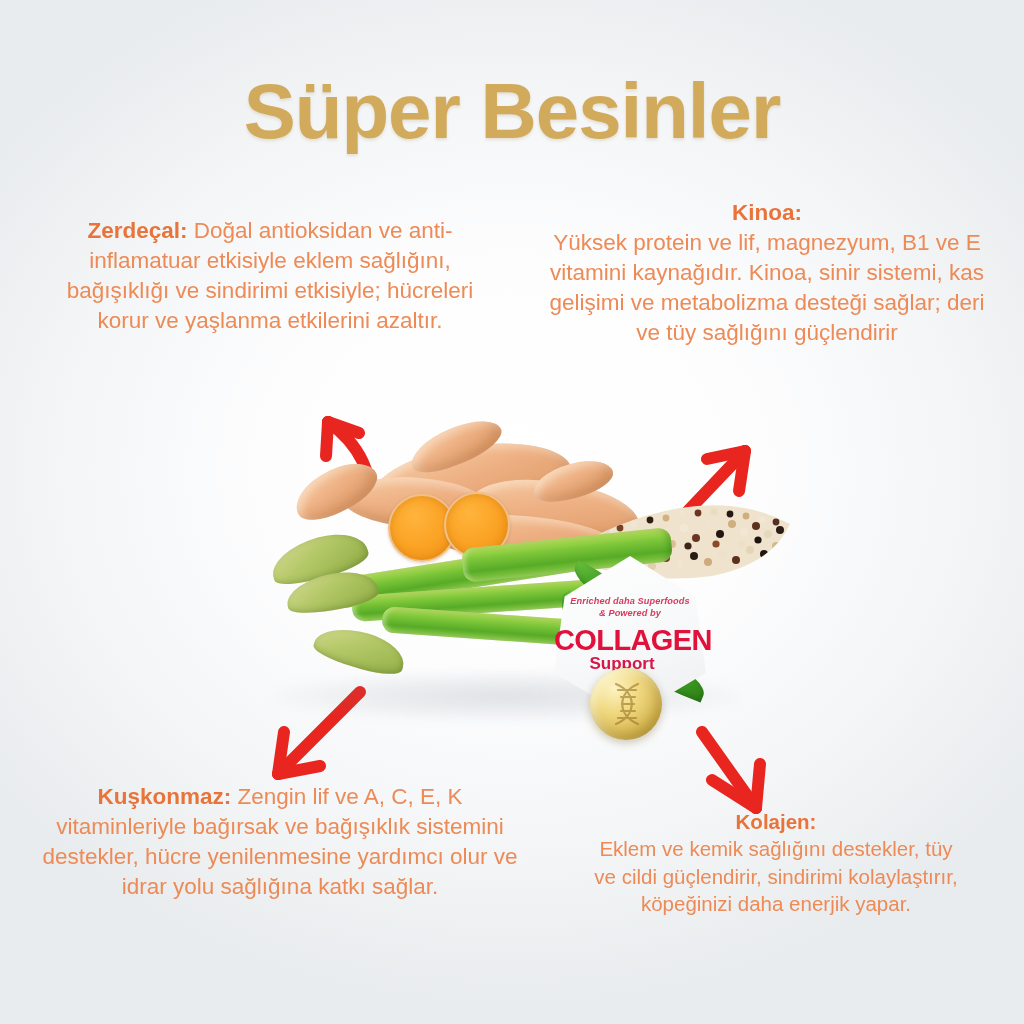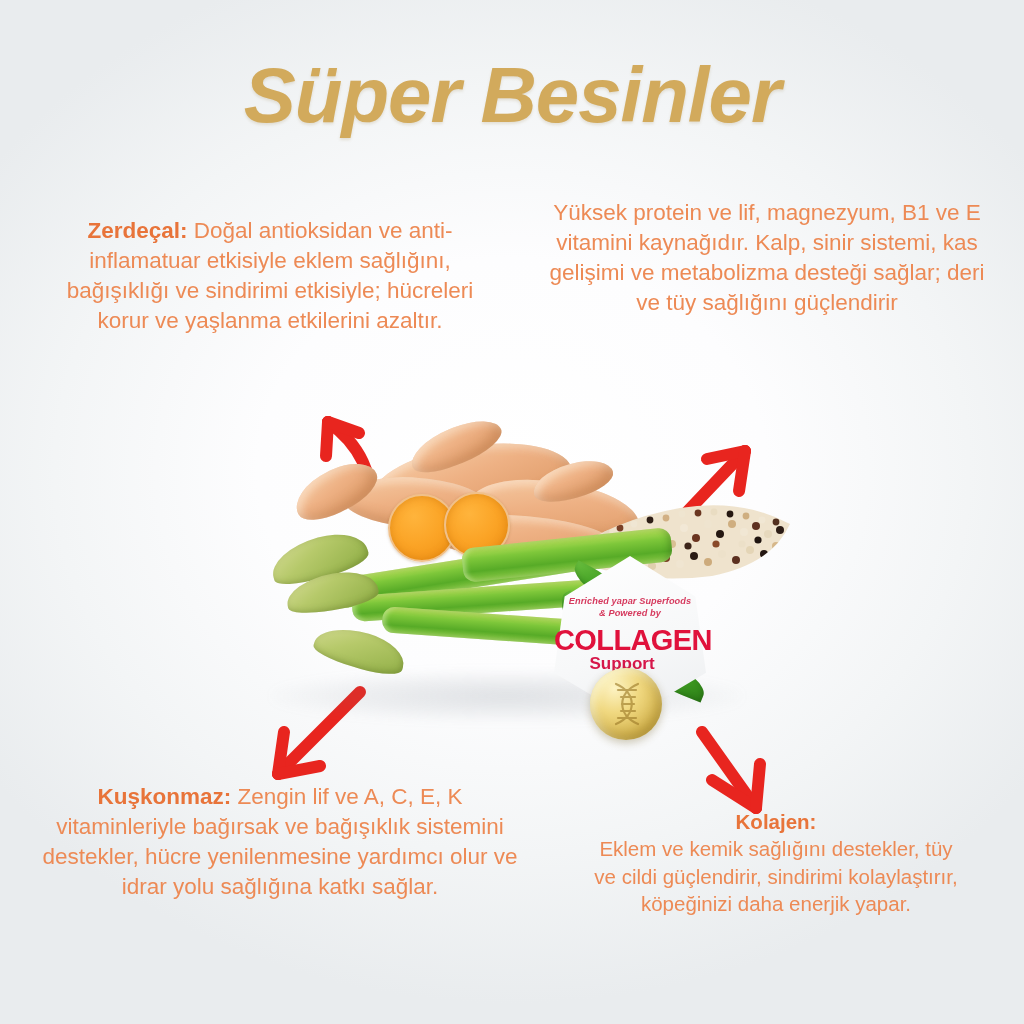--- a/index.html
+++ b/index.html
@@ -10,28 +10,27 @@
   }
   #canvas{
     position:relative;width:1024px;height:1024px;
     background:
       radial-gradient(ellipse 62% 52% at 50% 46%, #ffffff 0%, #fdfdfe 40%, #f3f5f6 72%, #e9ecee 100%),
       linear-gradient(135deg,#e6eaec 0%,#f4f6f7 35%,#fafbfb 55%,#eceff1 100%);
   }
 
   
   .title{
-    position:absolute;left:0;right:0;top:56px;
+    position:absolute;left:0;right:0;top:72px;
     text-align:center;
     font-size:78px;line-height:1;
     font-weight:bold;
     letter-spacing:-1px;
     color:#d2aa5c;
     text-shadow:0 2px 3px rgba(150,120,60,.18);
-    font-style:italic;
   }
 
   
   .block{position:absolute;}
   .block p{
     margin:0;
     color:#ed8a55;
     font-size:22.5px;
     line-height:1.33;
   }
@@ -142,21 +141,22 @@
 
   <div class="title">Süper Besinler</div>
 
   <div class="block tl">
     <p>
       <span class="hd">Zerdeçal:</span><span> Doğal antioksidan ve anti-inflamatuar etkisiyle eklem sağlığını, bağışıklığı ve sindirimi etkisiyle; hücreleri korur ve yaşlanma etkilerini azaltır.</span>
     </p>
   </div>
 
   <div class="block tr">
-    <p>Yüksek protein ve lif, magnezyum, B1 ve E vitamini kaynağıdır. Kalp, sinir sistemi, kas gelişimi ve metabolizma desteği sağlar; deri ve tüy sağlığını güçlendirir</p>
+    <p class="hd">Kinoa:</p>
+    <p>Yüksek protein ve lif, magnezyum, B1 ve E vitamini kaynağıdır. Kinoa, sinir sistemi, kas gelişimi ve metabolizma desteği sağlar; deri ve tüy sağlığını güçlendirir</p>
   </div>
 
   <div class="block br">
     <p class="hd">Kolajen:</p>
     <p>Eklem ve kemik sağlığını destekler, tüy ve cildi güçlendirir, sindirimi kolaylaştırır, köpeğinizi daha enerjik yapar.</p>
   </div>
 
   <div class="block bl">
     <p>
       <span class="hd">Kuşkonmaz:</span><span> Zengin lif ve A, C, E, K vitaminleriyle bağırsak ve bağışıklık sistemini destekler, hücre yenilenmesine yardımcı olur ve idrar yolu sağlığına katkı sağlar.</span>
@@ -282,21 +282,21 @@
     <div class="leaf" style="left:338px;top:152px;width:56px;height:22px;transform:rotate(28deg);"></div>
     <div class="leaf" style="left:378px;top:176px;width:62px;height:24px;transform:rotate(-14deg);"></div>
     <div class="leaf" style="left:404px;top:244px;width:72px;height:26px;transform:rotate(22deg);"></div>
     <div class="leaf" style="left:318px;top:186px;width:46px;height:18px;transform:rotate(62deg);"></div>
   </div>
 
   <div class="badge">
     <div class="hexa-ring"></div>
     <div class="hexa"></div>
     <div class="badge-tagline">
-      <span>Enriched yapar Superfoods</span><br>
+      <span>Enriched daha Superfoods</span><br>
       <span>&amp; Powered by</span>
     </div>
     <div class="badge-main">COLLAGEN</div>
     <div class="badge-sub">Support</div>
 
     <div class="coin">
       <svg class="coin-dna" viewBox="0 0 40 46">
         <g stroke="#9c7a28" stroke-width="2.2" fill="none" stroke-linecap="round">
           <path d="M9 3 C 30 12, 30 34, 9 43"></path>
           <path d="M31 3 C 10 12, 10 34, 31 43"></path>

